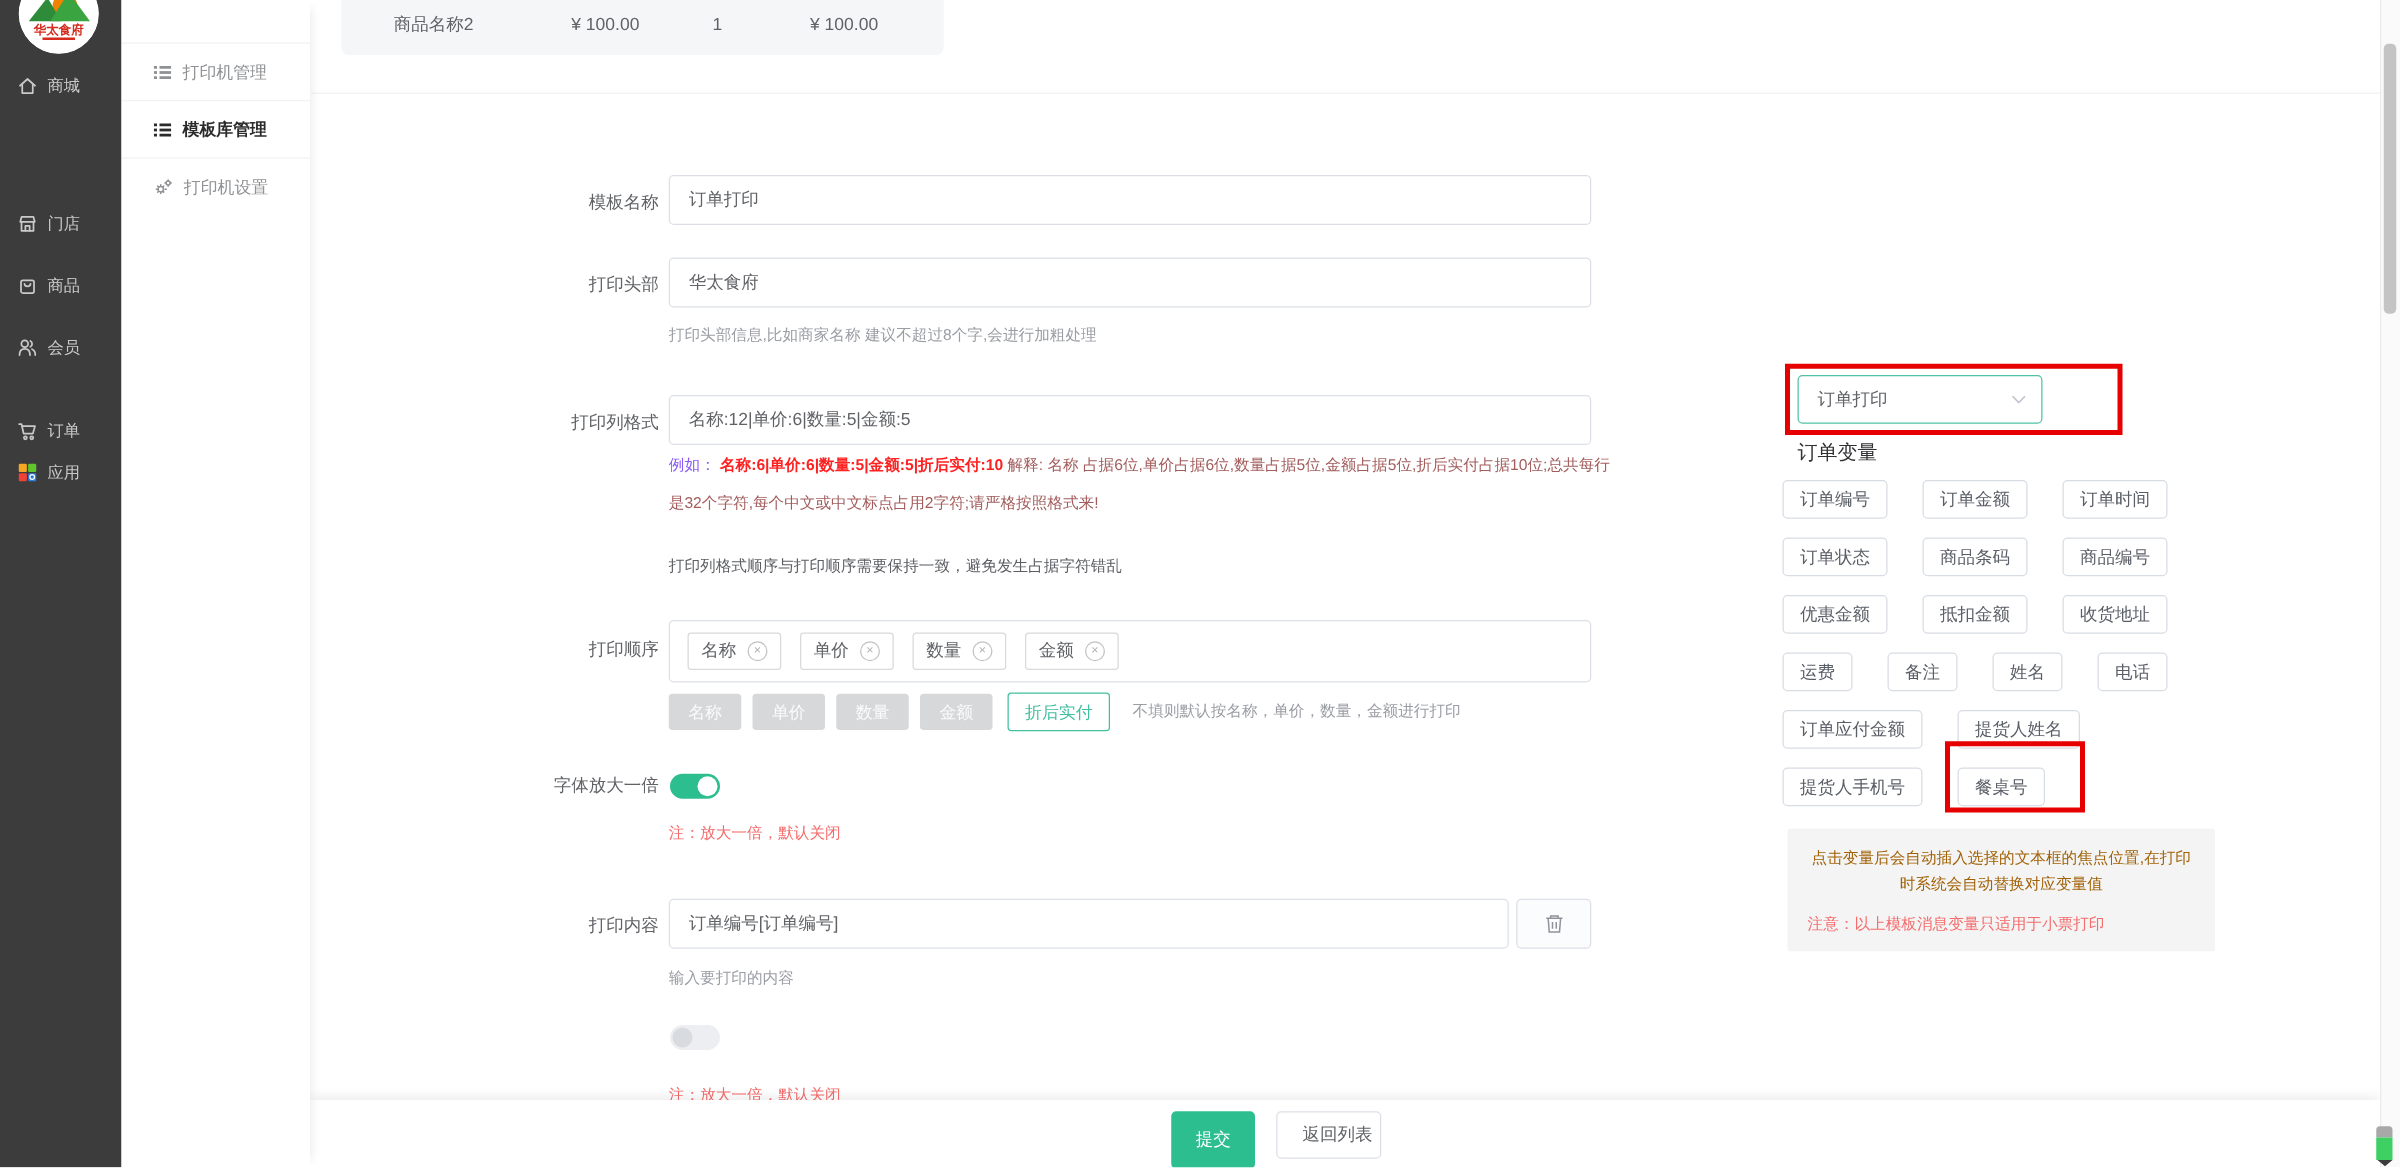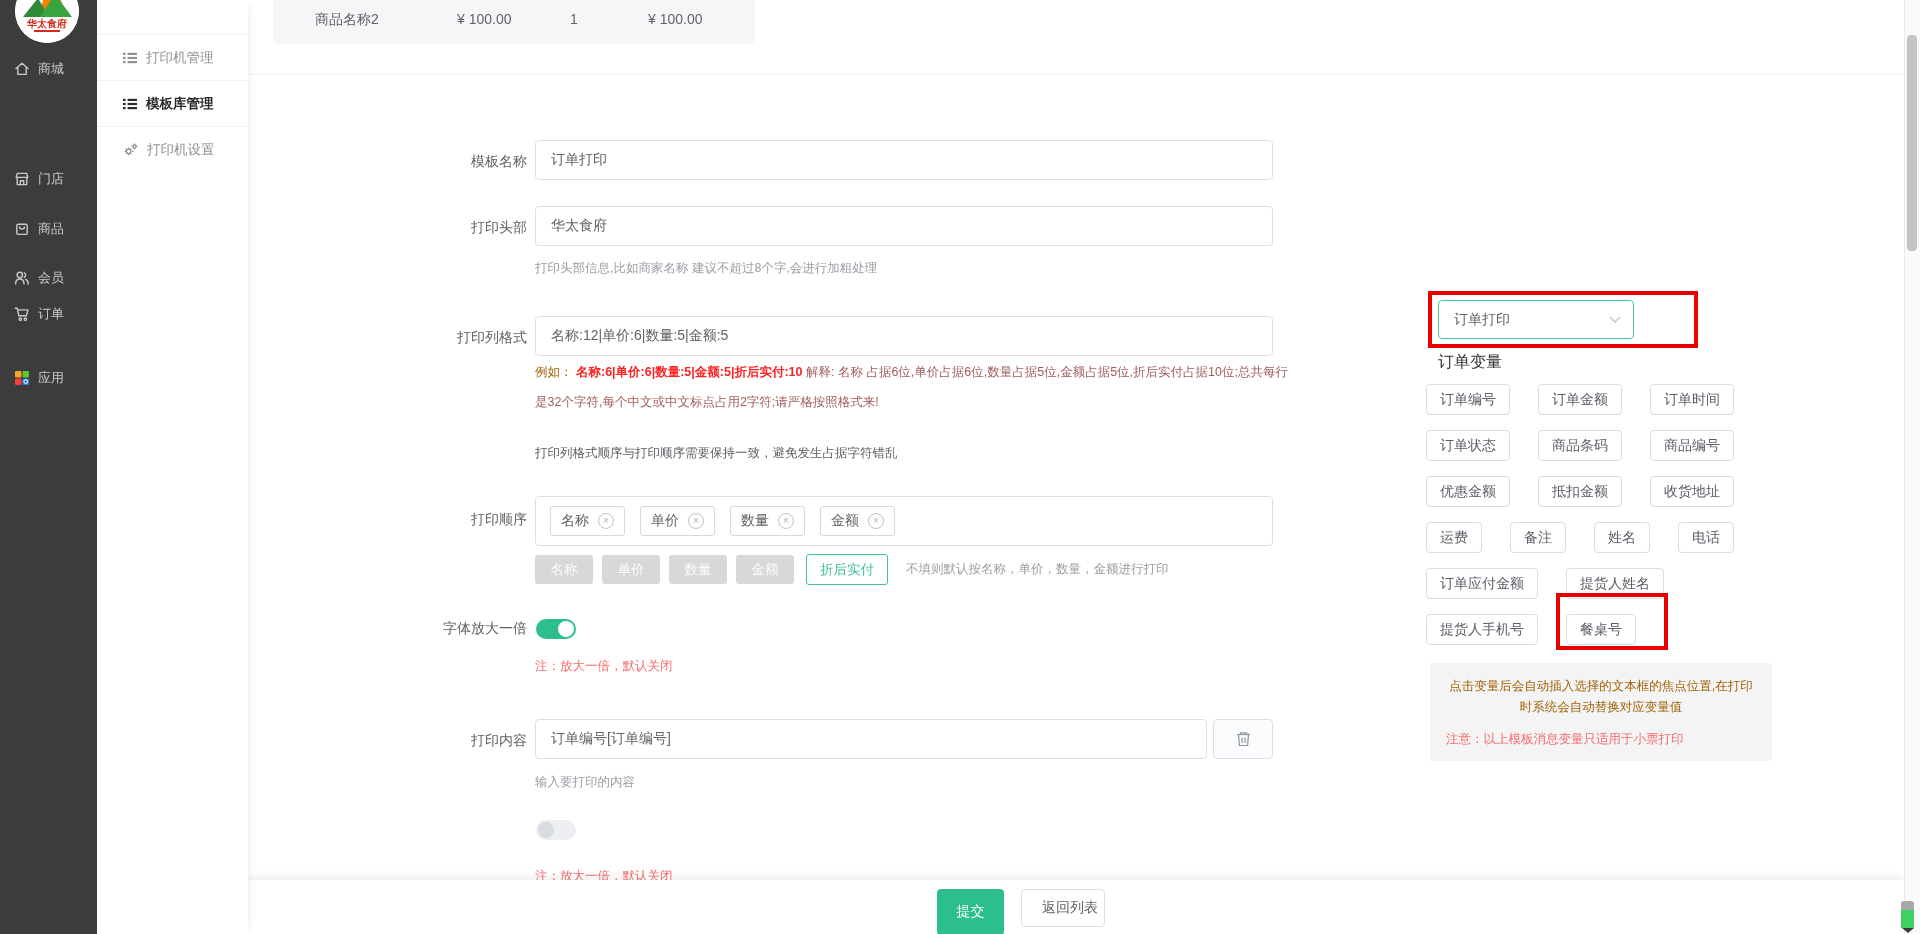--- a/index.html
+++ b/index.html
@@ -28,21 +28,21 @@
 
   
   .flabel{position:absolute;width:150px;left:377px;text-align:right;font-size:14px;color:#606266;}
   .l1{top:153px}.l2{top:219px}.l3{top:329px}.l4{top:511px}.l5{top:620px}.l6{top:732px}
   .finput{position:absolute;left:535px;height:40px;border:1px solid #dcdfe6;border-radius:4px;padding:0 15px;
           font-size:14px;color:#606266;box-sizing:border-box;background:#fff;outline:none;font-family:inherit;}
   .i1{top:140px;width:738px}.i2{top:206px;width:738px}.i3{top:316px;width:738px}.i4{top:719px;width:672px}
   .help{position:absolute;left:535px;font-size:12.5px;color:#9a9da3;}
   .h2{top:260px}.h4{top:774px}
   .example{position:absolute;left:535px;top:357px;width:756px;font-size:12.5px;line-height:30px;color:#a35c5c;}
-  .ex-red{color:#a16207;}
+  .ex-red{color:#8b5cf6;}
   .ex-format{color:#ff2222;font-weight:bold;}
   .order-note{position:absolute;left:535px;top:445px;font-size:12.5px;color:#5c5e63;}
 
   .order-box{position:absolute;left:535px;top:496px;width:738px;height:50px;border:1px solid #dcdfe6;border-radius:4px;
              box-sizing:border-box;display:flex;align-items:center;gap:15px;padding-left:14px;background:#fff;}
   .order-tag{height:30px;border:1px solid #d9d9d9;border-radius:3px;display:inline-flex;align-items:center;gap:9px;
              padding:0 10px;font-size:14px;color:#606266;background:#fff;box-sizing:border-box;}
   .circle-x{width:14px;height:14px;border:1px solid #c2c2c2;border-radius:50%;color:#b3b3b3;font-size:10px;
             line-height:13px;text-align:center;display:inline-block;cursor:pointer;}
   .opt-row{position:absolute;left:535px;top:554px;display:flex;align-items:center;}
@@ -144,21 +144,21 @@
           <span class="icn">
             <svg width="18" height="18" viewBox="0 0 18 18" fill="none" stroke="#c9c9c9" stroke-width="1.4" stroke-linecap="round" stroke-linejoin="round">
               <circle cx="6.8" cy="6" r="2.7"></circle>
               <path d="M2.6 15c0-3.3 1.9-5 4.2-5s4.2 1.7 4.2 5"></path>
               <path d="M11.3 3.8a2.6 2.6 0 0 1 0 4.6"></path>
               <path d="M12.6 10.4c1.7.6 2.6 2.2 2.6 4.6"></path>
             </svg>
           </span>
           <span>会员</span>
         </div>
-        <div class="side-item" style="top: 297px;">
+        <div class="side-item" style="top: 328px;">
           <span class="icn">
             <svg width="18" height="18" viewBox="0 0 18 18" fill="none" stroke="#c9c9c9" stroke-width="1.4" stroke-linecap="round" stroke-linejoin="round">
               <path d="M2.3 3.2h1.9l1.7 7.6h7.4l1.7-5.9H5.1"></path>
               <circle cx="7.3" cy="14.2" r="1.2"></circle>
               <circle cx="12.4" cy="14.2" r="1.2"></circle>
             </svg>
           </span>
           <span>订单</span>
         </div>
         <div class="side-item" style="top: 361px;">

